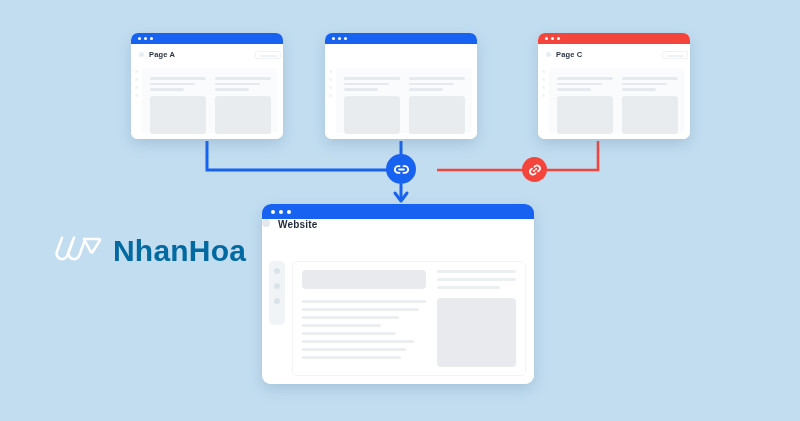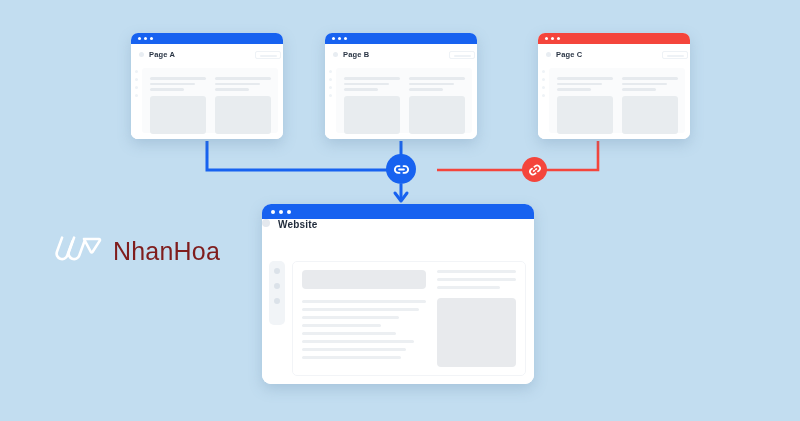--- a/index.html
+++ b/index.html
@@ -283,23 +283,23 @@
   
   #logo {
     position: absolute;
     left: 54px;
     top: 232px;
     display: flex;
     align-items: center;
     gap: 11px;
   }
   #logo .logo-text {
-    font-size: 25px;
-    font-weight: normal;
-    color: #7f1d1d;
+    font-size: 30px;
+    font-weight: bold;
+    color: #0369a1;
     letter-spacing: 0.2px;
   }
 </style>
 </head>
 <body>
 
 <div id="stage">
 
   <svg id="connectors" width="800" height="421" viewBox="0 0 800 421">
 
@@ -350,25 +350,20 @@
     </div>
   </div>
 
   <div class="win small" style="left:325px; top:33px;">
     <div class="titlebar tb-blue">
       <span class="tb-dot"></span>
       <span class="tb-dot"></span>
       <span class="tb-dot"></span>
     </div>
     <div class="win-body">
-      <div class="head">
-        <span class="head-dot"></span>
-        <span class="head-title">Page B</span>
-        <span class="head-badge"></span>
-      </div>
       <div class="content">
         <div class="rail">
           <span class="rail-dot"></span>
           <span class="rail-dot"></span>
           <span class="rail-dot"></span>
           <span class="rail-dot"></span>
         </div>
         <div class="canvas">
           <div class="col">
             <div class="line w100"></div>

